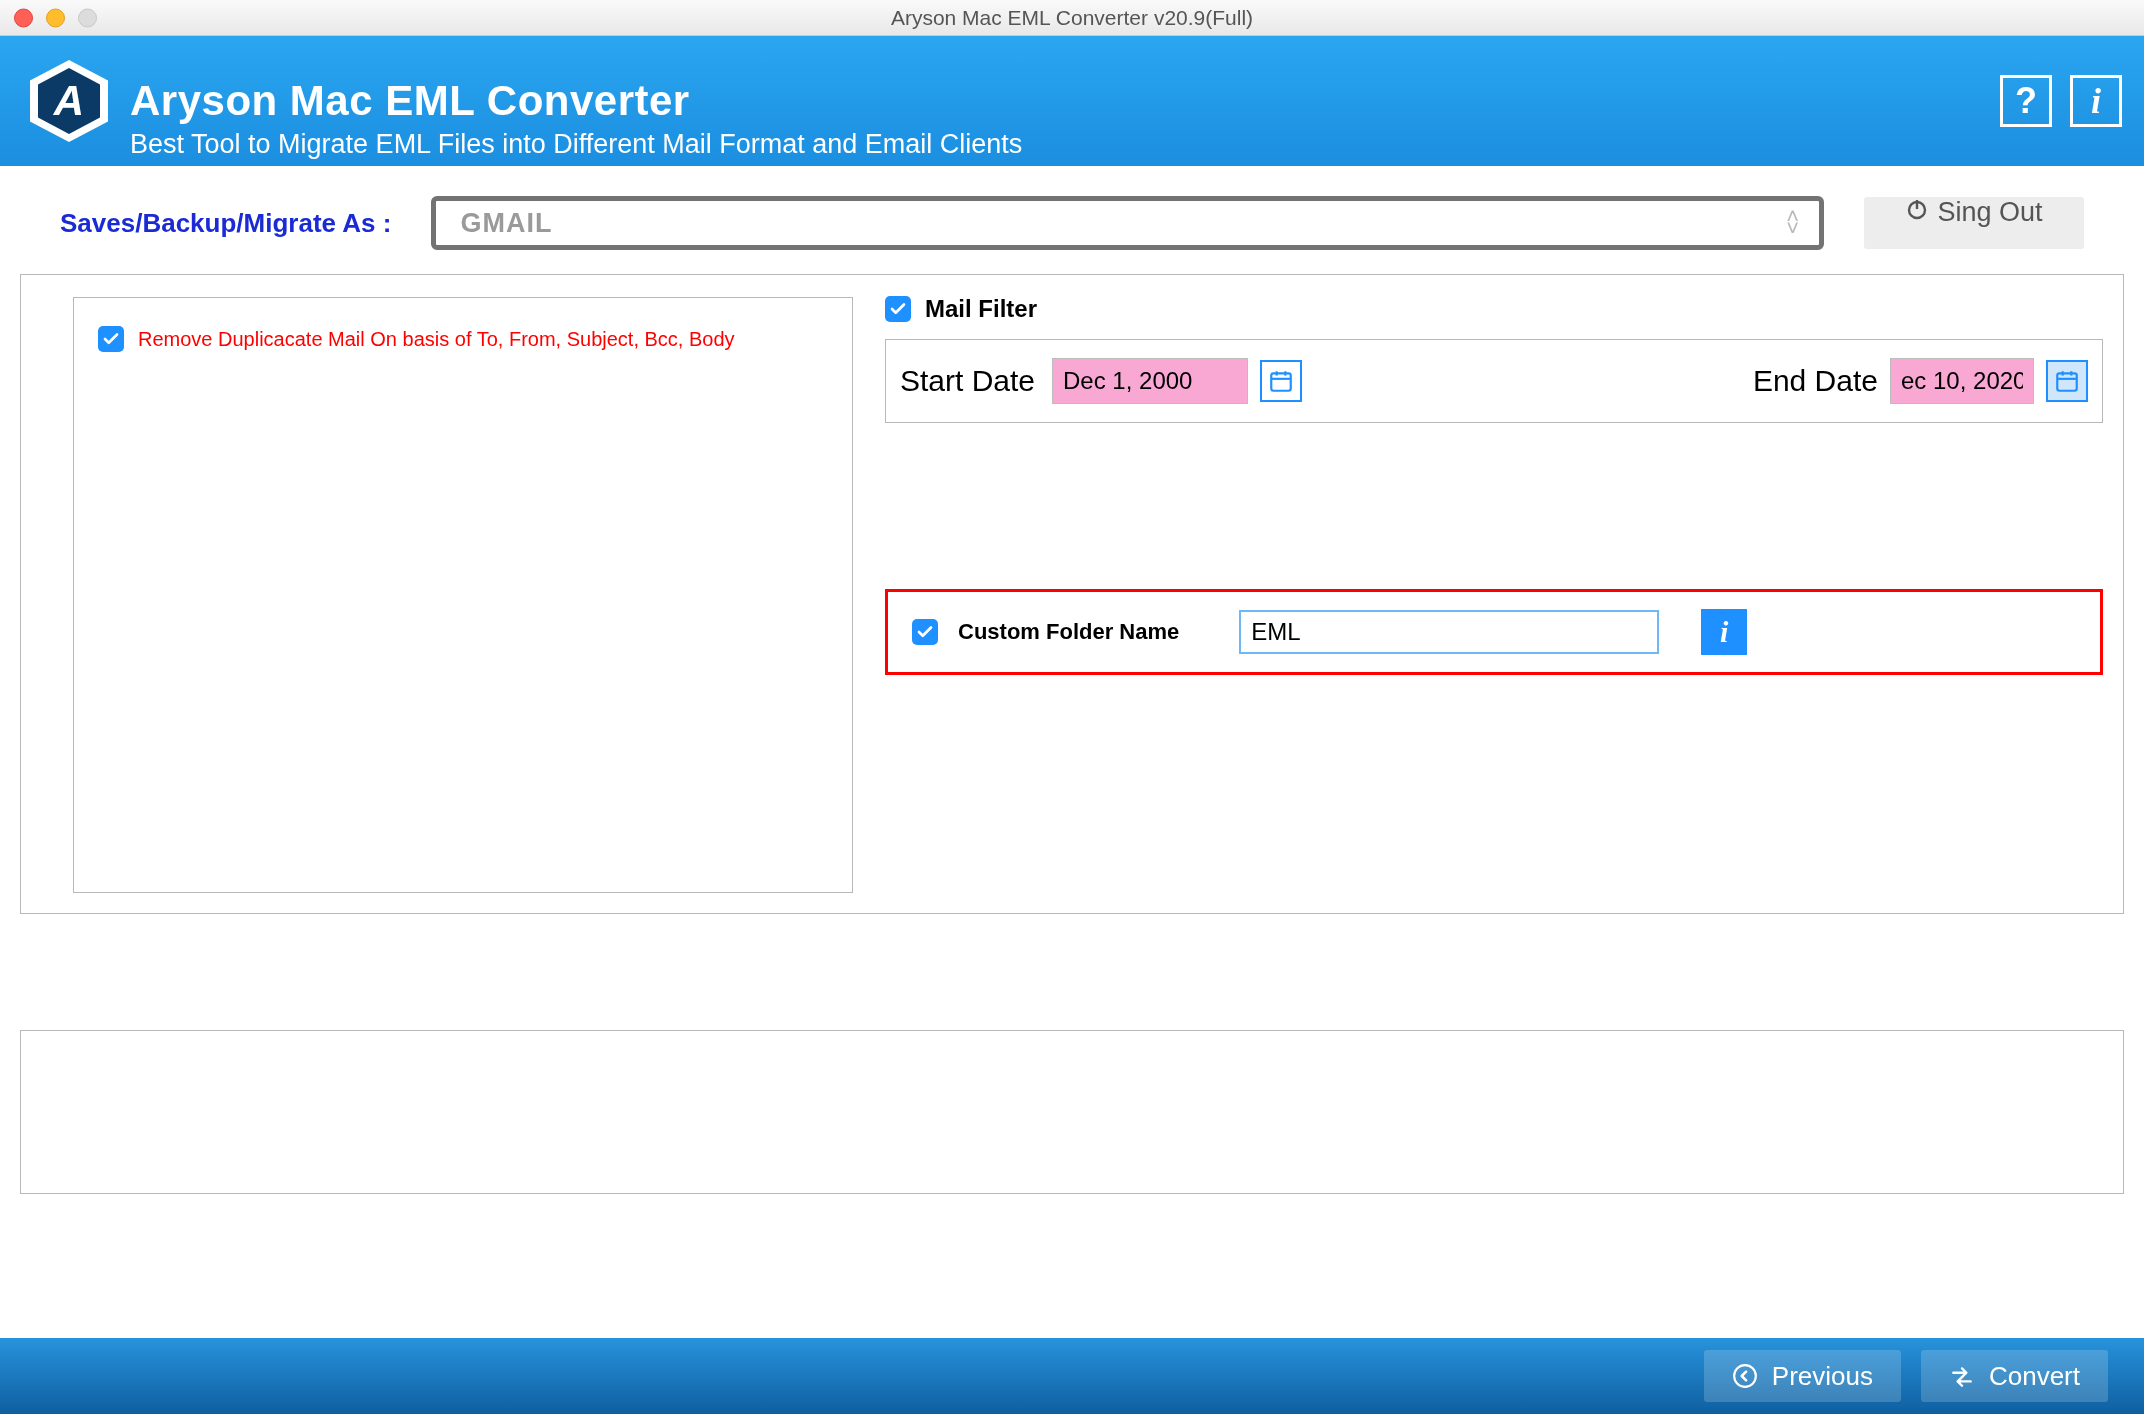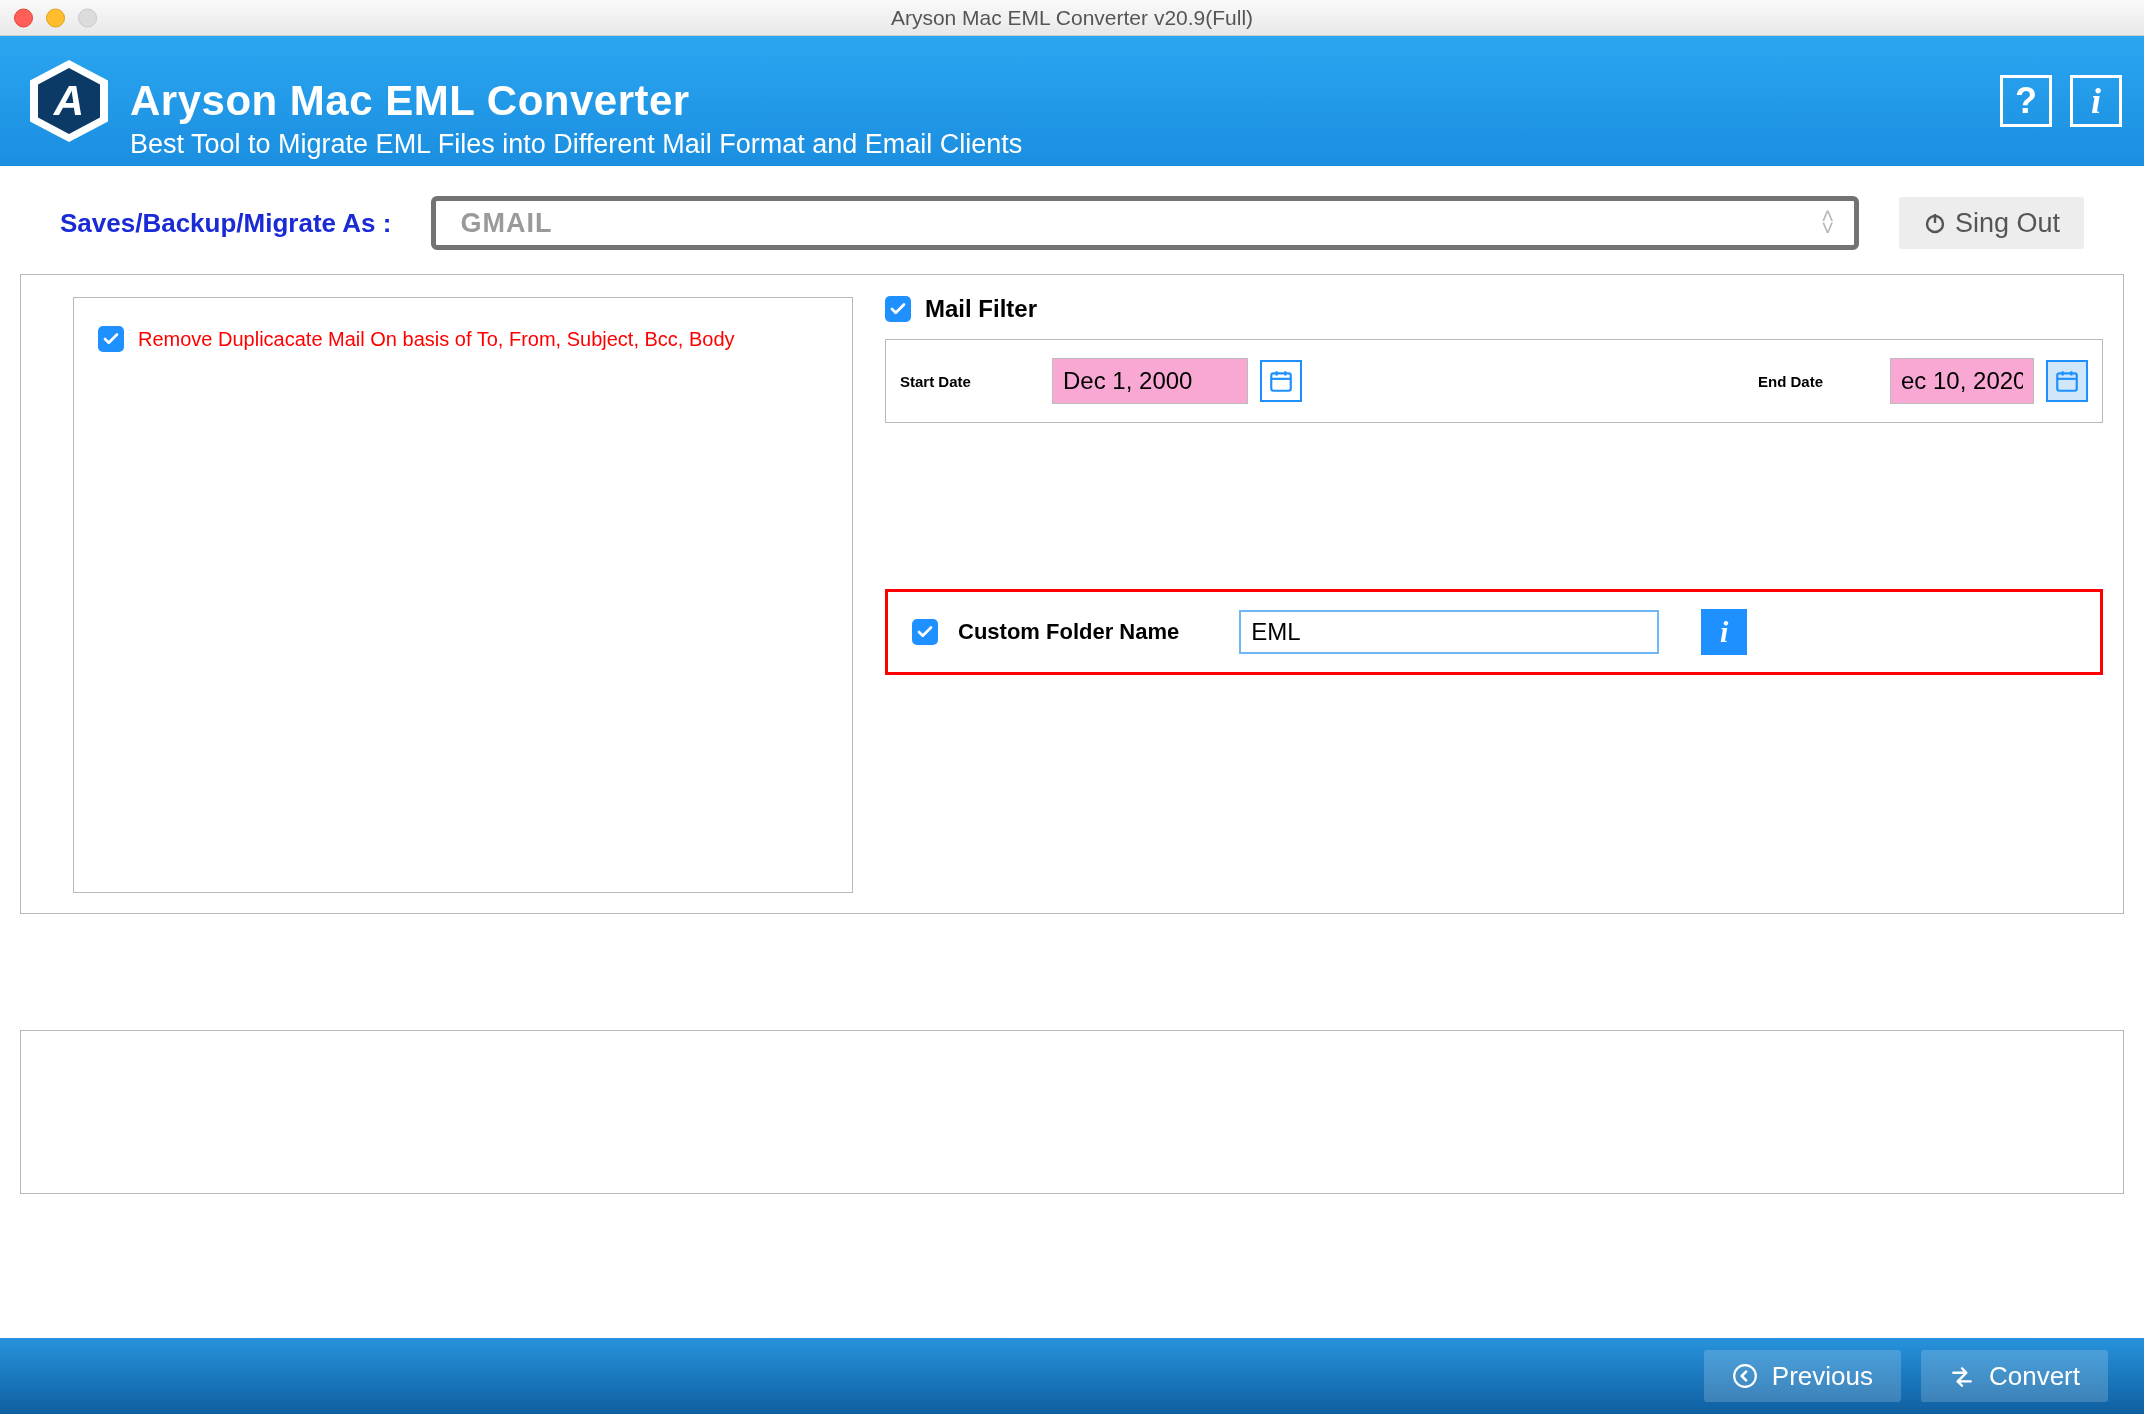--- a/index.html
+++ b/index.html
@@ -40,22 +40,22 @@
   }
   .savelabel { color:#1a2bd6; font-weight:700; font-size:26px; }
   .select {
     flex:1; height:54px; border:5px solid #737373; border-radius:6px;
     display:flex; align-items:center; padding:0 24px; position:relative;
     background:#fff;
   }
   .select-text { color:#9a9a9a; font-weight:800; font-size:27px; letter-spacing:1px; }
   .select-arrows { position:absolute; right:20px; top:50%; transform:translateY(-50%); color:#b8b8b8; font-size:22px; line-height: 12px;}
   .signout {
-    width: 185px; height: 52px; background:#ededed; color:#555;
-    display:flex; align-items:center; justify-content:center; gap:8px;
+    width: 220px; height: 52px; background:#ededed; color:#555;
+    display:flex; align-items:flex-start; justify-content:center; gap:8px;
     font-size:27px; border-radius:3px;
   }
   .pow { width:24px;height:24px; }
   
   .mainpanel {
     margin: 0 20px; border:1px solid #b8b8b8; height: 640px;
     display:flex; padding: 14px;
   }
   .leftbox {
     width: 780px; height: 596px; border:1px solid #b8b8b8; margin: 8px 22px 8px 38px;
@@ -67,21 +67,21 @@
     display:inline-flex;align-items:center;justify-content:center;flex:none;
   }
   .cb svg{width:18px;height:18px;}
   .dup-label { color:#ff0000; font-size:20px; }
   .rightcol { flex:1; padding: 0 6px 0 10px; }
   .mailfilter-head { display:flex; align-items:center; gap:14px; font-weight:800; font-size:24px; margin-top:6px; }
   .mailfilter-box {
     border:1px solid #b8b8b8; margin-top:16px; height:84px;
     display:flex; align-items:center; padding: 0 14px; gap: 12px;
   }
-  .dlabel{font-weight:700;font-size:15px; min-width:140px;}
+  .dlabel{font-weight:400;font-size:30px; min-width:140px;}
   .dinput{height:46px;border:1px solid #bcbcbc;background:#f9a8d4;font-size:24px;padding:0 10px; width: 196px;}
   .dinput.end{width:144px;}
   .calbtn{ width:42px;height:42px;border:2px solid #1e90ff; display:inline-flex;align-items:center;justify-content:center; }
   .calbtn svg{width:26px;height:26px;}
   .spacer{flex:1;}
   .highlight {
     border:3px solid #ff0000; margin-top: 166px; height: 86px;
     display:flex; align-items:center; padding: 0 24px; gap: 20px;
   }
   .highlight .lbl { font-weight:800; font-size:22px; margin-right: 40px; }

